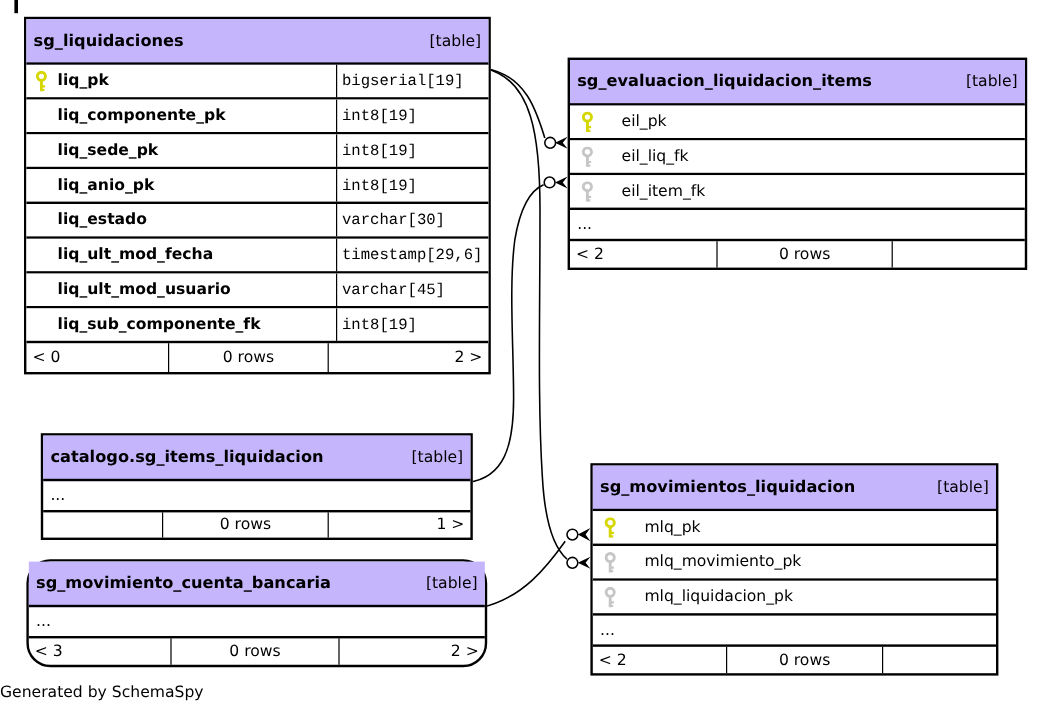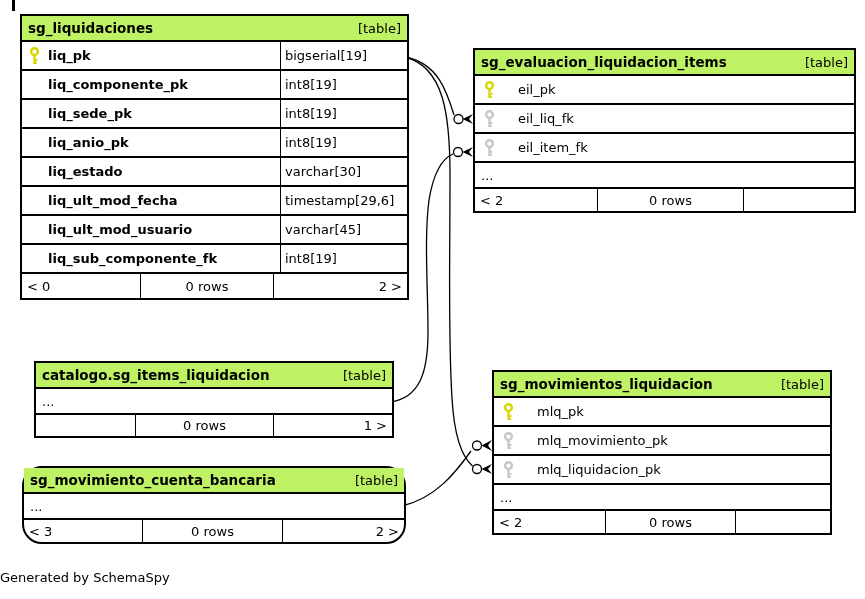--- a/index.html
+++ b/index.html
@@ -11,57 +11,57 @@
     font-size:13px;color:#000;
     overflow:hidden;
   }
   #edges{position:absolute;left:0;top:0;z-index:1;}
   .tbl{
     position:absolute;z-index:2;
     background:#fff;border:2px solid #000;
     box-sizing:content-box;
   }
   .tbl-header{
-    height:26px;display:flex;align-items:center;justify-content:space-between;
-    background:#bef264;border-bottom:2px solid #000;
+    height:38px;display:flex;align-items:center;justify-content:space-between;
+    background:#c4b5fd;border-bottom:2px solid #000;
     padding:0 6px;box-sizing:border-box;
   }
   .tname{font-weight:bold;font-size:13.5px;}
   .badge{font-size:13px;text-align:center;}
   .row{
     height:29px;display:flex;align-items:center;
     border-bottom:2px solid #000;box-sizing:border-box;
     background:#fff;
   }
   .icon-slot{display:inline-flex;align-items:center;justify-content:flex-start;}
   .icon-sm{width:19px;padding-left:7px;box-sizing:content-box;}
   .icon-lg{width:34px;padding-left:9px;box-sizing:content-box;}
   .cname{white-space:nowrap;}
   .ctype{
     flex:1;align-self:stretch;display:flex;align-items:center;
-    border-left:1px solid #000;padding-left:4px;white-space:nowrap;
+    border-left:1px solid #000;padding-left:4px;white-space:nowrap;font-family:Liberation Mono, monospace;
   }
   .t0-name{flex:0 0 232px;font-weight:bold;}
   .ellipsis-row{
     height:26px;display:flex;align-items:center;
     border-bottom:2px solid #000;box-sizing:border-box;
     padding-left:6px;
   }
   .tfoot{display:flex;align-items:stretch;}
   .fcell{display:flex;align-items:center;padding:0 5px;box-sizing:border-box;}
   .fcell.mid{justify-content:center;border-left:1px solid #000;}
   .fcell.right{flex:1;justify-content:flex-end;border-left:1px solid #000;}
   .f-h24 .fcell{height:24px;}
   .f-h22 .fcell{height:22px;}
   .f-h21 .fcell{height:21px;}
   #t0{left:20px;top:14px;width:385px;}
   #t1{left:473px;top:48px;width:379px;}
   #t2{left:34px;top:361px;width:356px;}
   #t3{left:22px;top:466px;width:380px;border-radius:20px;}
-  #t4{left:492px;top:370px;width:336px;}
+  #t4{left:492px;top:386px;width:336px;}
   #credit{position:absolute;left:0;top:570px;font-size:13px;z-index:2;}
   #artifact{position:absolute;left:12px;top:0;width:3px;height:11px;background:#000;z-index:2;}
 </style>
 </head>
 <body>
 
 <svg id="edges" width="865" height="599">
   <g stroke="#000" stroke-width="1.3" fill="none">
     <path d="M405,57 C438,63 447,92 454,115"></path>
     <path d="M405,57 C444,67 450,115 450,175 C450,265 448,335 452,398 C454,433 461,456 472.5,466"></path>

